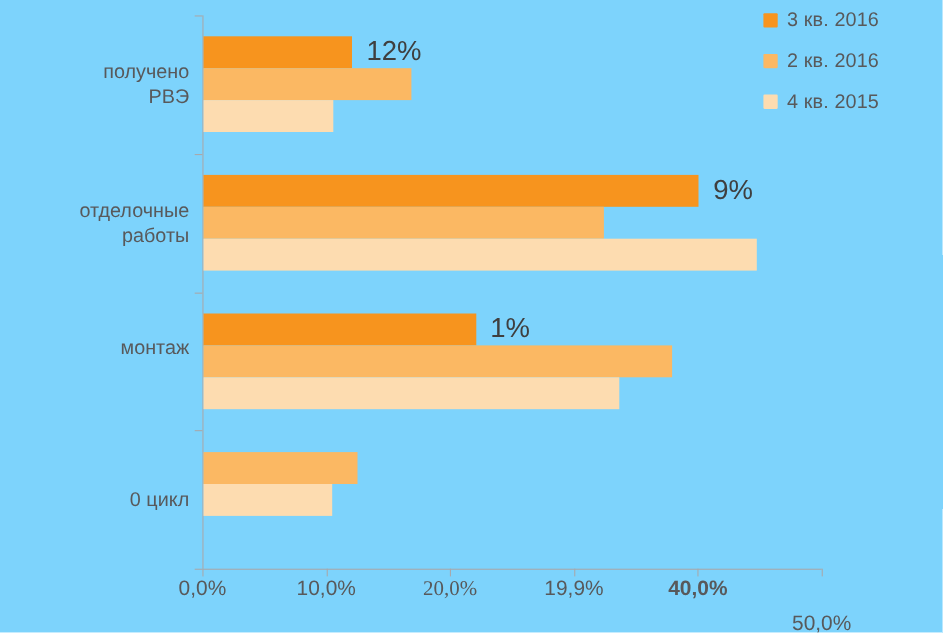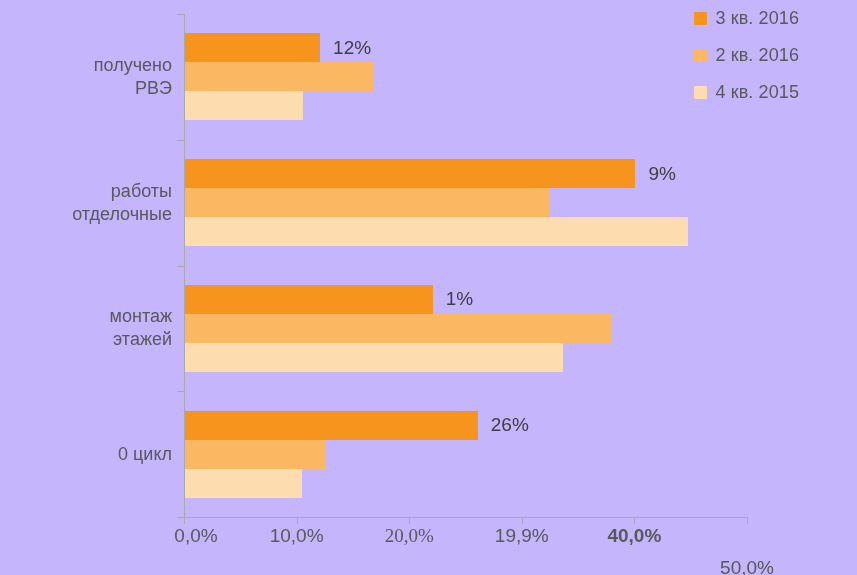--- a/index.html
+++ b/index.html
@@ -11,21 +11,21 @@
     width: 857px;
     height: 575px;
     font-family: "Liberation Sans", sans-serif;
     overflow: hidden;
   }
 
   #chart-root {
     position: relative;
     width: 857px;
     height: 575px;
-    background: #c4b5fd;
+    background: #7dd3fc;
   }
 
   
   .legend {
     position: absolute;
     top: 8px;
     right: 58px;
     display: flex;
     flex-direction: column;
     gap: 16px;
@@ -104,21 +104,21 @@
   .bar {
     position: absolute;
     left: 0;
     top: 0;
     height: 29px;
   }
   .bar-value {
     position: absolute;
     top: 50%;
     transform: translateY(-52%);
-    font-size: 19px;
+    font-size: 25px;
     color: #3f3f3f;
     white-space: nowrap;
   }
 
   
   .cat-label {
     position: absolute;
     right: 0;
     width: 160px;
     text-align: right;
@@ -169,26 +169,25 @@
         <span class="legend-label">4 кв. 2015</span>
       </div>
     </div>
 
   <div class="cat-labels">
       <div class="cat-label" style="top: 39.875px;">
         <div>получено</div>
         <div>РВЭ</div>
       </div>
       <div class="cat-label" style="top: 165.625px;">
+        <div>отделочные</div>
         <div>работы</div>
-        <div>отделочные</div>
       </div>
       <div class="cat-label" style="top: 291.375px;">
         <div>монтаж</div>
-        <div>этажей</div>
       </div>
       <div class="cat-label" style="top: 428.625px; text-align: right;">
         <div>0 цикл</div>
       </div>
     </div>
 
   <div class="plot">
     <div class="y-axis-line"></div>
     <div class="x-axis-line"></div>
   <div class="y-tick" style="top: 0px;"></div>
@@ -233,34 +232,30 @@
         </div>
         <div class="bar-row">
           <div class="bar" style="width: 425.628px; background: rgb(251, 184, 99);"></div>
         </div>
         <div class="bar-row">
           <div class="bar" style="width: 378.336px; background: rgb(253, 220, 176);"></div>
         </div>
       </div>
       <div class="group" style="top: 396.625px;">
         <div class="bar-row">
-          <div class="bar" style="width: 292.76px; background: rgb(247, 148, 30);"></div>
-          <span class="bar-value" style="left: 305.76px;">26%</span>
-        </div>
-        <div class="bar-row">
           <div class="bar" style="width: 139.624px; background: rgb(251, 184, 99);"></div>
         </div>
         <div class="bar-row">
           <div class="bar" style="width: 117.104px; background: rgb(253, 220, 176);"></div>
         </div>
       </div>
     </div>
 
   <div class="x-labels">
-      <div class="x-label" style="left: 196px;">0,0%</div>
+      <div class="x-label" style="left: 184px;">0,0%</div>
       <div class="x-label" style="left: 296.6px;">10,0%</div>
       <div class="x-label" style="left: 409.2px; font-family: Liberation Serif, serif;">20,0%</div>
       <div class="x-label" style="left: 521.8px;">19,9%</div>
       <div class="x-label" style="left: 634.4px; font-weight: bold;">40,0%</div>
       <div class="x-label" style="left: 747px; margin-top: 32px;">50,0%</div>
     </div>
 
 </div>
 
 </body></html>

